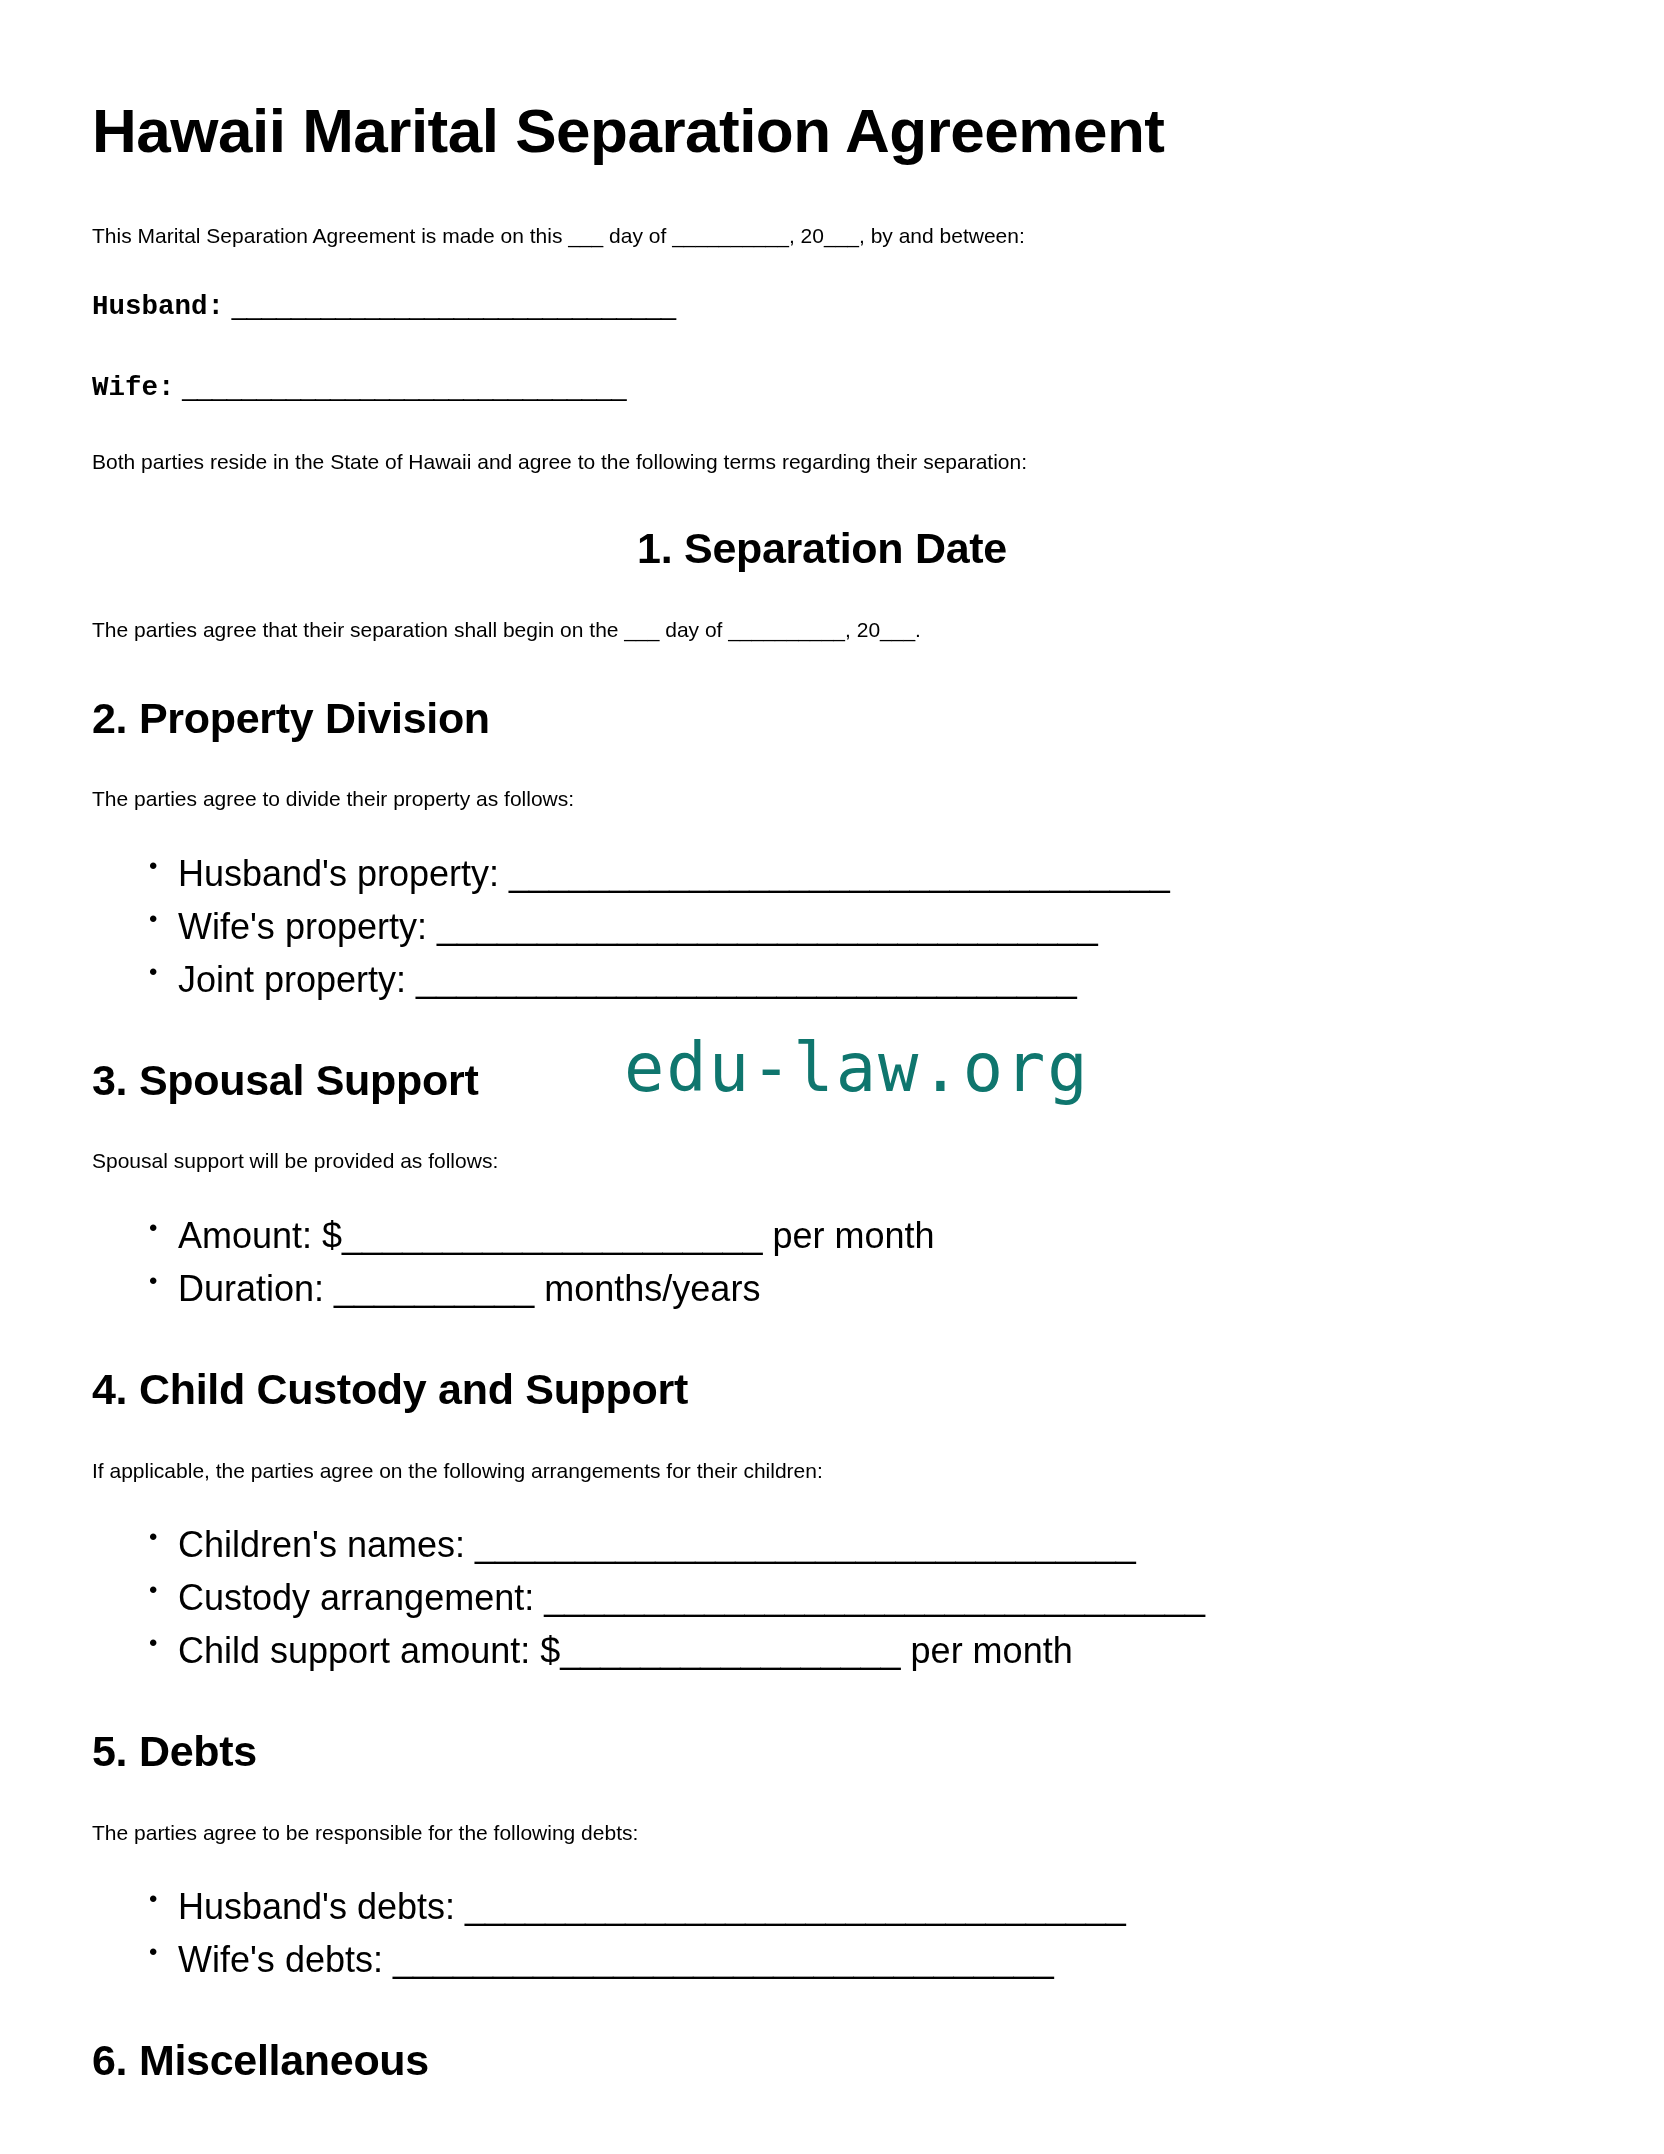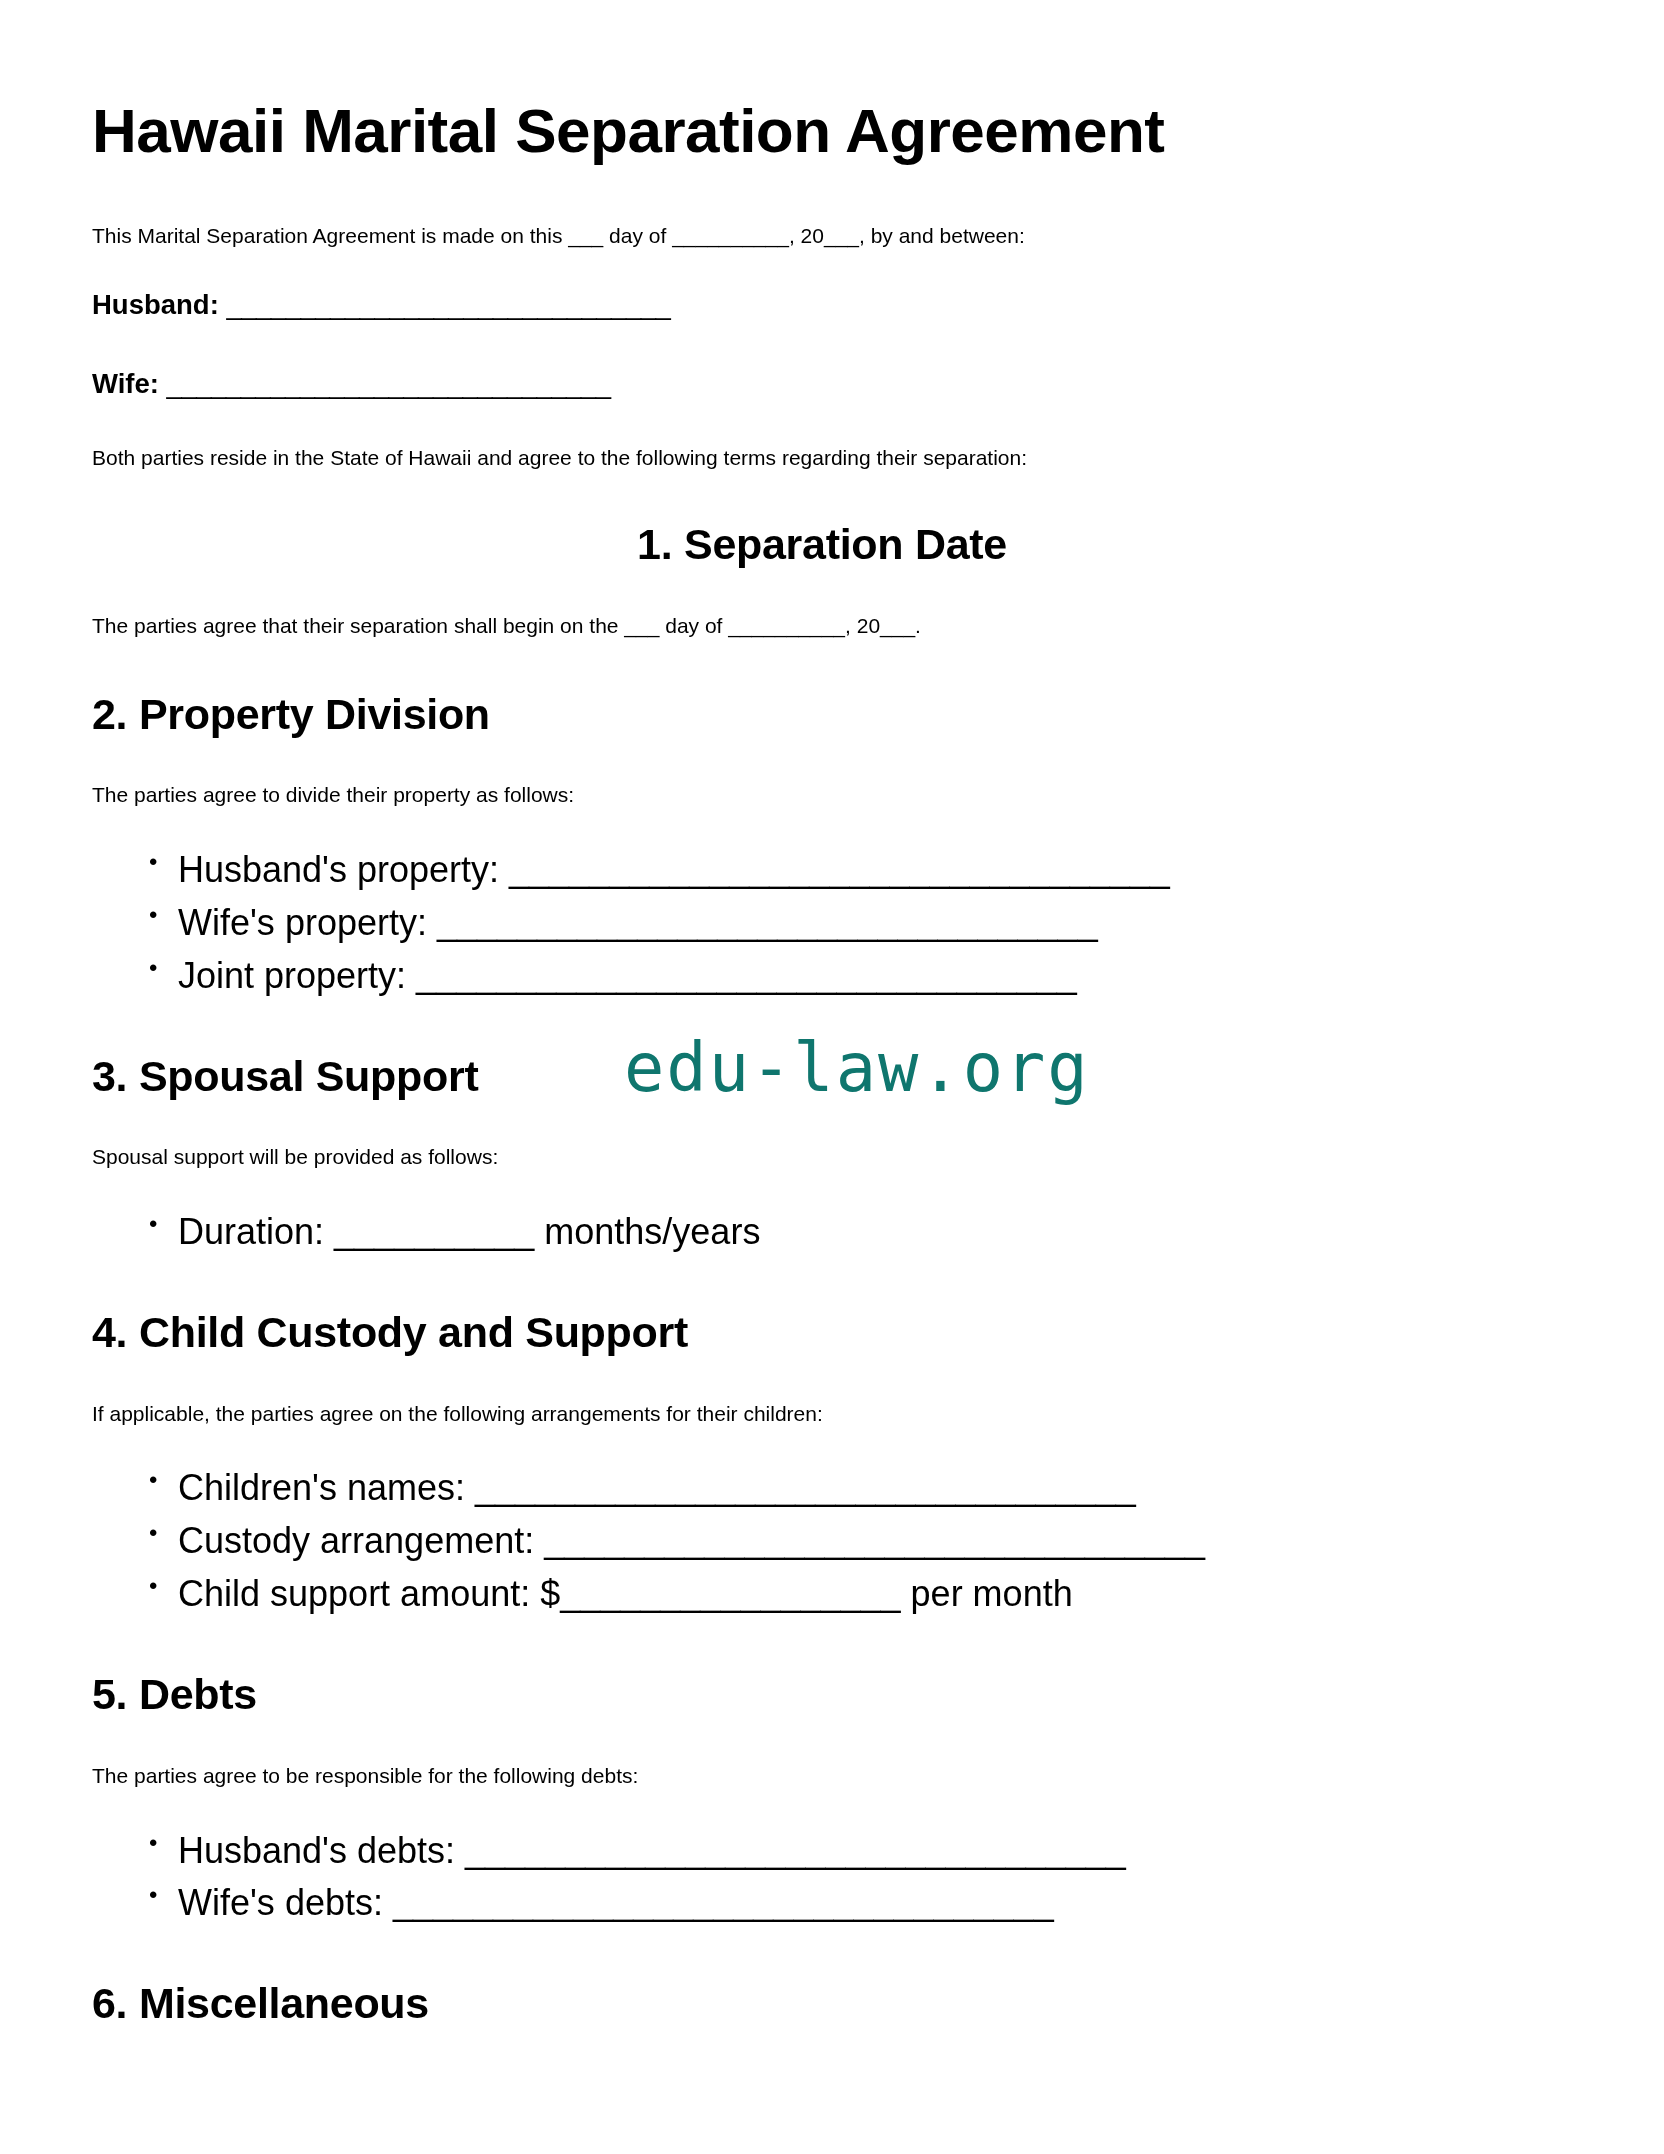--- a/index.html
+++ b/index.html
@@ -40,20 +40,21 @@
     max-width: 1450px;
   }
   .party-line {
     font-size: 27.5px;
     line-height: 1.42;
     margin: 0 0 40px 0;
     white-space: nowrap;
   }
   .party-line .lbl {
     font-weight: bold;
+    font-family: Liberation Mono, monospace;
   }
   .fill {
     letter-spacing: -0.5px;
   }
   h2.section-heading {
     font-size: 43px;
     font-weight: bold;
     line-height: 1.2;
     margin: 48px 0 40px 0;
     letter-spacing: -0.3px;
@@ -120,20 +121,21 @@
   <p class="para">The parties agree to divide their property as follows:</p>
   <ul class="bullets">
     <li>Husband's property: _________________________________</li>
     <li>Wife's property: _________________________________</li>
     <li>Joint property: _________________________________</li>
   </ul>
 
   <h2 class="section-heading">3. Spousal Support</h2>
   <p class="para">Spousal support will be provided as follows:</p>
   <ul class="bullets">
+    <li>Amount: $_____________________ per month</li>
     <li>Duration: __________ months/years</li>
   </ul>
 
   <h2 class="section-heading">4. Child Custody and Support</h2>
   <p class="para">If applicable, the parties agree on the following arrangements for their children:</p>
   <ul class="bullets">
     <li>Children's names: _________________________________</li>
     <li>Custody arrangement: _________________________________</li>
     <li>Child support amount: $_________________ per month</li>
   </ul>

